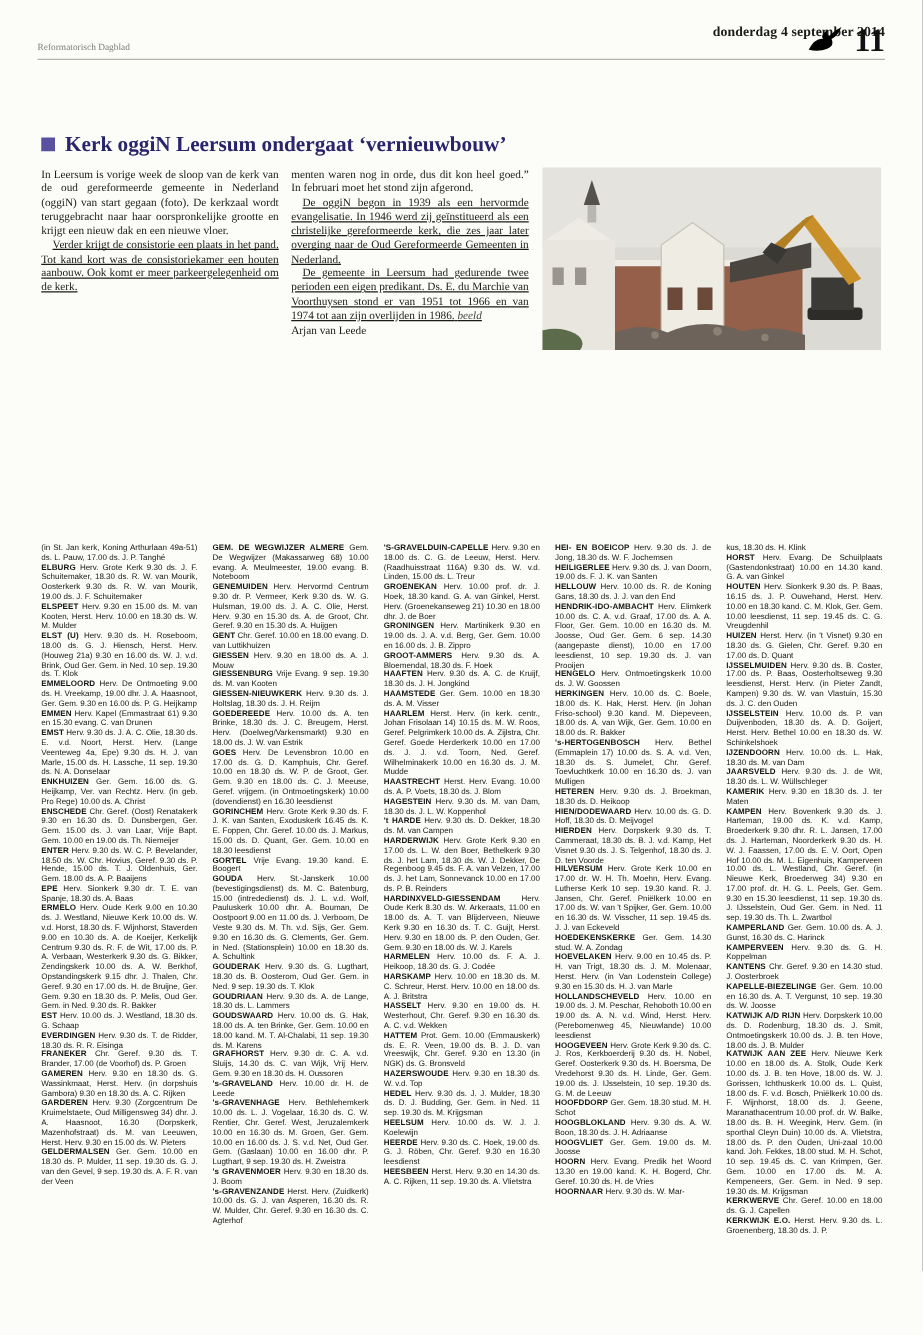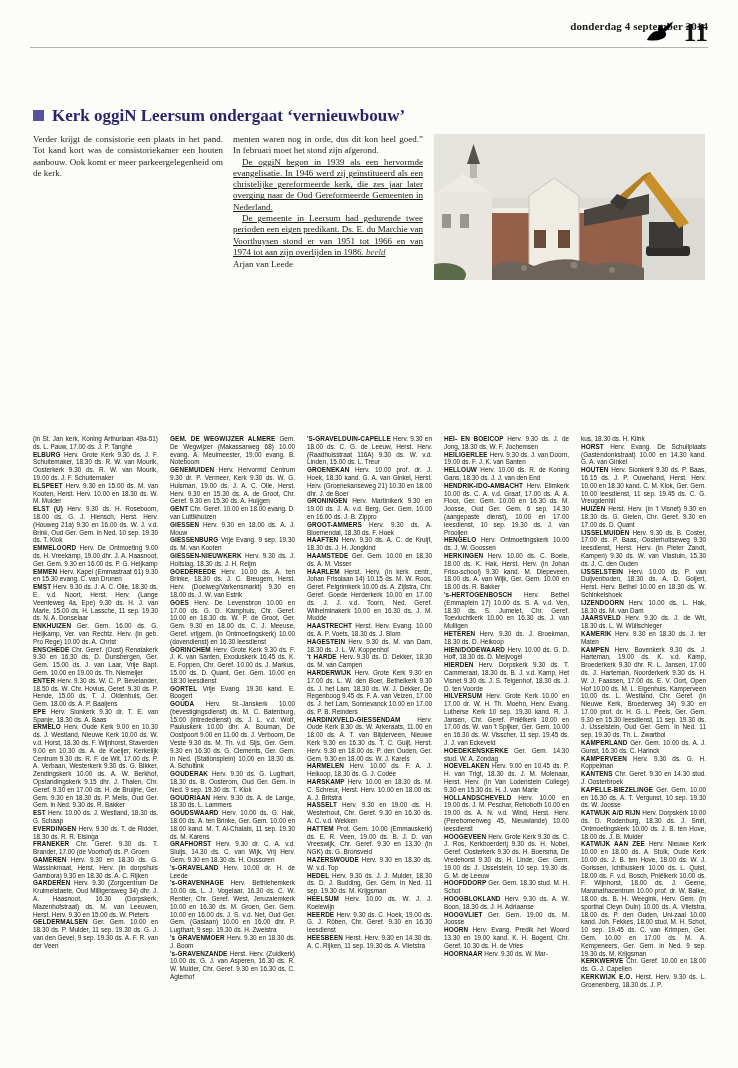--- a/index.html
+++ b/index.html
@@ -34,34 +34,36 @@
   .entry{margin:0;}
   .entry b{letter-spacing:.1px;}
 </style>
 </head>
 <body>
 
 <div class="page">
 
   <div class="header">
     <div class="date">donderdag 4 september 2014</div>
+    <div class="paper">Reformatorisch Dagblad</div>
     <svg class="logo" viewBox="0 0 32 24">
       <path fill="#000" d="M1 21 Q7 10 14 11 Q13 6 18 3 Q17 8 20 8 Q25 3 31 0 Q28 8 22 11 Q25 17 18 20 Q11 23 1 21 Z"></path>
       <circle cx="15" cy="9" r="1.6" fill="#000"></circle>
     </svg>
     <div class="pageno">11</div>
   </div>
 
   <div class="article">
     <div class="headrow">
       <div class="sq"></div>
       <h1>Kerk oggiN Leersum ondergaat ‘vernieuwbouw’</h1>
     </div>
     <div class="abody">
       <div class="acol">
+        <p>In Leersum is vorige week de sloop van de kerk van de oud gereformeerde gemeente in Nederland (oggiN) van start gegaan (foto). De kerkzaal wordt teruggebracht naar haar oorspronkelijke grootte en krijgt een nieuw dak en een nieuwe vloer.</p>
         <p>Verder krijgt de consistorie een plaats in het pand. Tot kand kort was de consistoriekamer een houten aanbouw. Ook komt er meer parkeergelegenheid om de kerk.</p>
       </div>
       <div class="acol">
         <p>menten waren nog in orde, dus dit kon heel goed.” In februari moet het stond zijn afgerond.</p>
         <p>De oggiN begon in 1939 als een hervormde evangelisatie. In 1946 werd zij geïnstitueerd als een christelijke gereformeerde kerk, die zes jaar later overging naar de Oud Gereformeerde Gemeenten in Nederland.</p>
         <p><span>De gemeente in Leersum had gedurende twee perioden een eigen predikant. Ds. E. du Marchie van Voorthuysen stond er van 1951 tot 1966 en van 1974 tot aan zijn overlijden in 1986.</span> <span class="credit-label">beeld</span></p>
         <div class="credit">Arjan van Leede</div>
       </div>
 
       <svg class="photo" viewBox="0 0 271 146">

